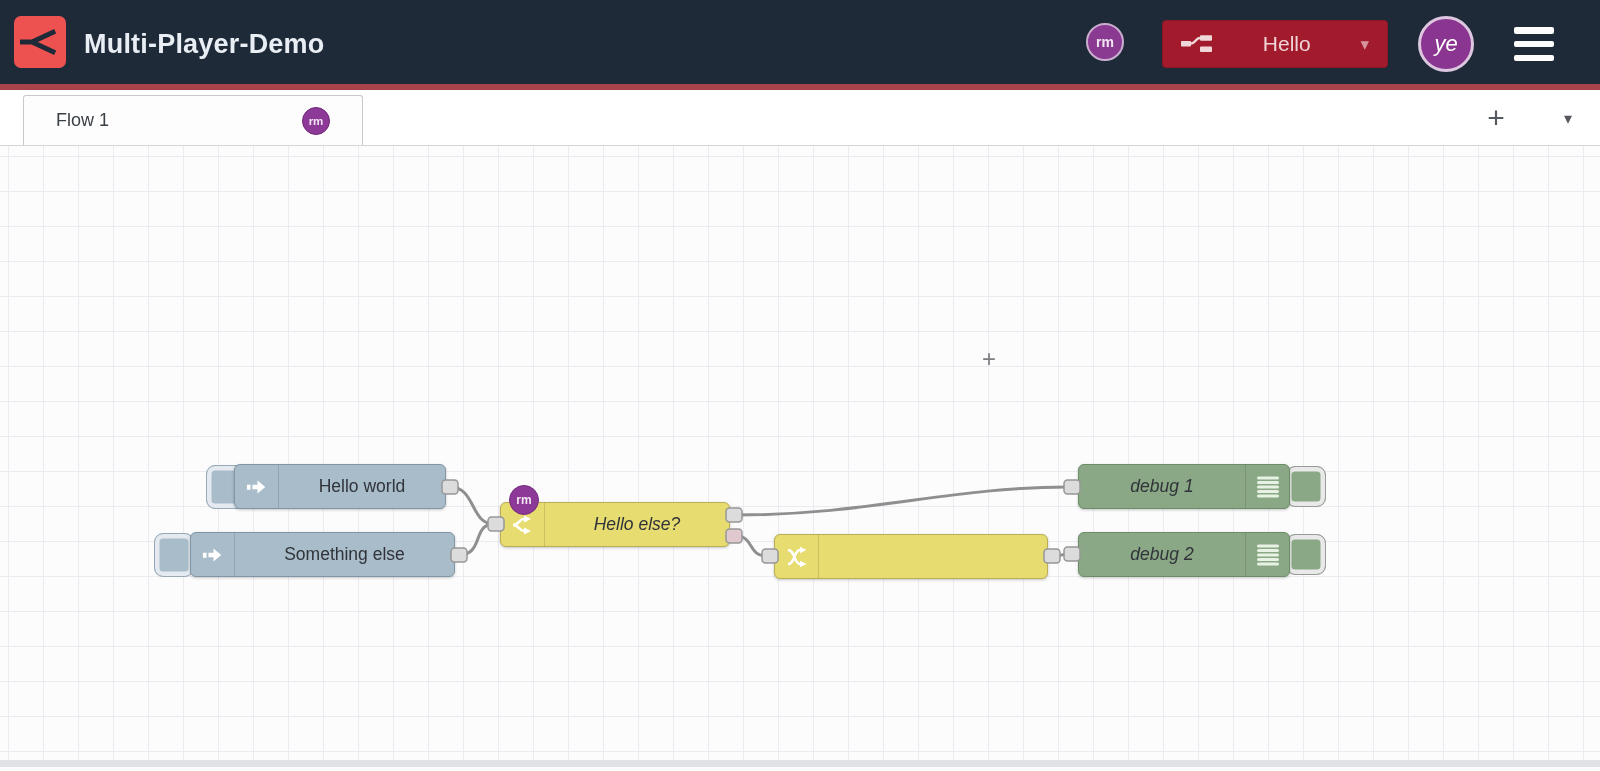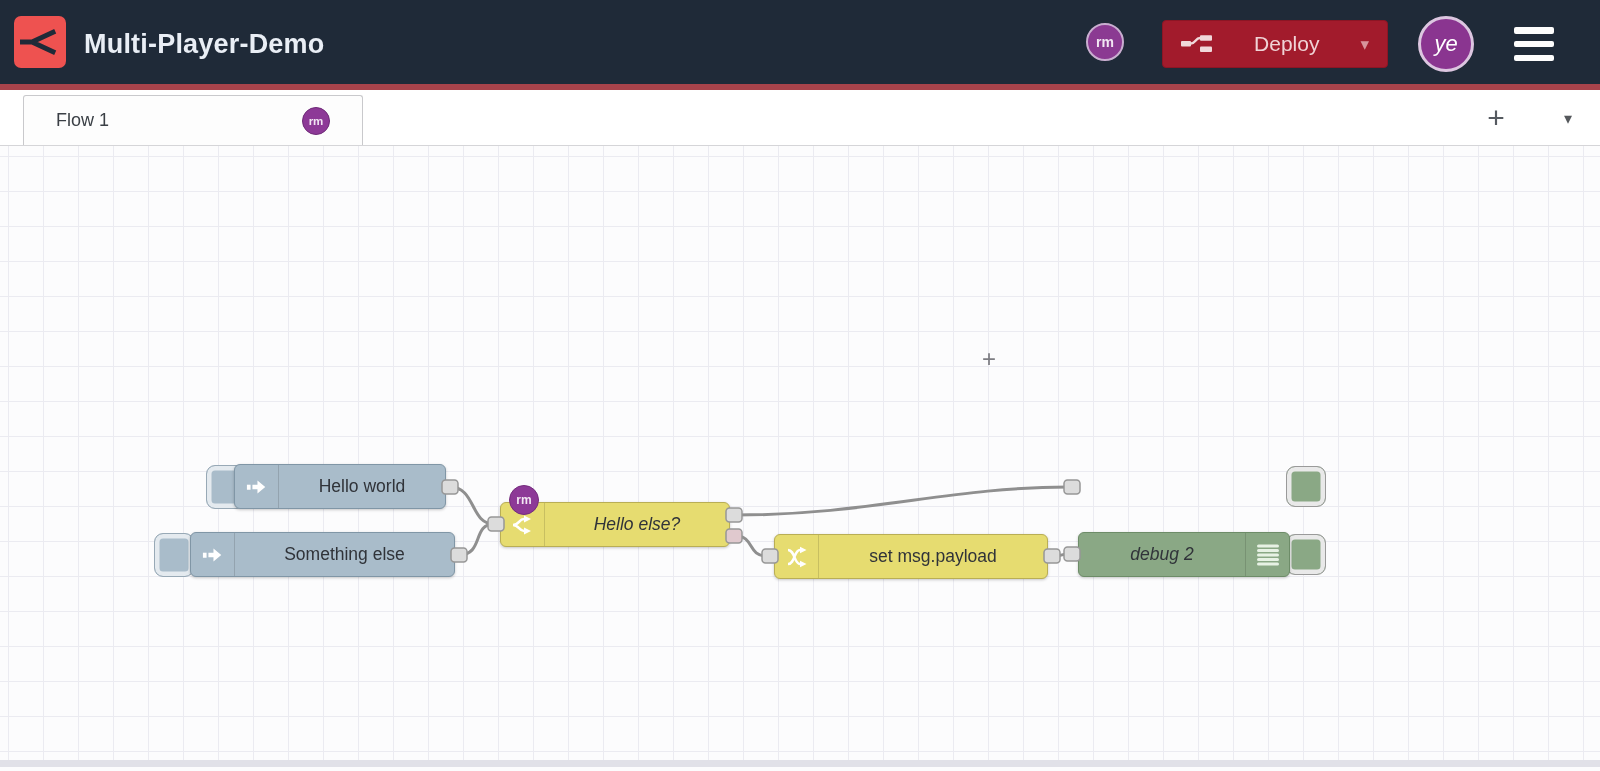--- a/index.html
+++ b/index.html
@@ -93,21 +93,21 @@
 
   <div class="hdr-rm">rm</div>
 
   <div class="deploy-btn">
     <svg width="32" height="22" viewBox="0 0 32 22">
       <rect x="0" y="8" width="10" height="5.5" rx="1" fill="#f0d8da"></rect>
       <path d="M10 10.5 C14.5 10.5 14.5 5 19 5" stroke="#f0d8da" stroke-width="2.4" fill="none"></path>
       <rect x="19" y="2.2" width="12" height="5.5" rx="1" fill="#f0d8da"></rect>
       <rect x="19" y="13.5" width="12" height="5.5" rx="1" fill="#f0d8da"></rect>
     </svg>
-    <span class="deploy-label">Deploy</span>
+    <span class="deploy-label">Hello</span>
     <span class="deploy-caret">▾</span>
   </div>
 
   <div class="hdr-ye">ye</div>
 
   <div class="hamburger">
     <span></span>
     <span></span>
     <span></span>
   </div>
@@ -170,24 +170,37 @@
   </div>
 
   <div class="node node-fn" style="left:774px; top:388px; width:274px;">
     <div class="icon-region sep-r">
       <svg width="24" height="24" viewBox="0 0 24 24">
         <path d="M3 19 C10 19 9 5 15 5 M3 5 C10 5 9 19 15 19" stroke="#fff" stroke-width="2.5" fill="none"></path>
         <polygon points="15,1.8 21.5,5 15,8.2" fill="#fff"></polygon>
         <polygon points="15,15.8 21.5,19 15,22.2" fill="#fff"></polygon>
       </svg>
     </div>
-    <div class="node-label">set msg.payload</div>
   </div>
 
   <div class="side-btn btn-debug" style="left:1286px; top:320px;"></div>
+  <div class="node node-debug" style="left:1078px; top:318px; width:212px;">
+    <div class="node-label italic">debug 1</div>
+    <div class="icon-region sep-l">
+      <svg width="24" height="24" viewBox="0 0 24 24">
+        <g fill="#e7f1e4">
+          <rect x="1" y="1.5" width="22" height="3" rx="1.5"></rect>
+            <rect x="1" y="6" width="22" height="3" rx="1.5"></rect>
+          <rect x="1" y="10.5" width="22" height="3" rx="1.5"></rect>
+            <rect x="1" y="15" width="22" height="3" rx="1.5"></rect>
+          <rect x="1" y="19.5" width="22" height="3" rx="1.5"></rect>
+        </g>
+      </svg>
+    </div>
+  </div>
 
   <div class="side-btn btn-debug" style="left:1286px; top:388px;"></div>
   <div class="node node-debug" style="left:1078px; top:386px; width:212px;">
     <div class="node-label italic">debug 2</div>
     <div class="icon-region sep-l">
       <svg width="24" height="24" viewBox="0 0 24 24">
         <g fill="#e7f1e4">
           <rect x="1" y="1.5" width="22" height="3" rx="1.5"></rect>
             <rect x="1" y="6" width="22" height="3" rx="1.5"></rect>
           <rect x="1" y="10.5" width="22" height="3" rx="1.5"></rect>

